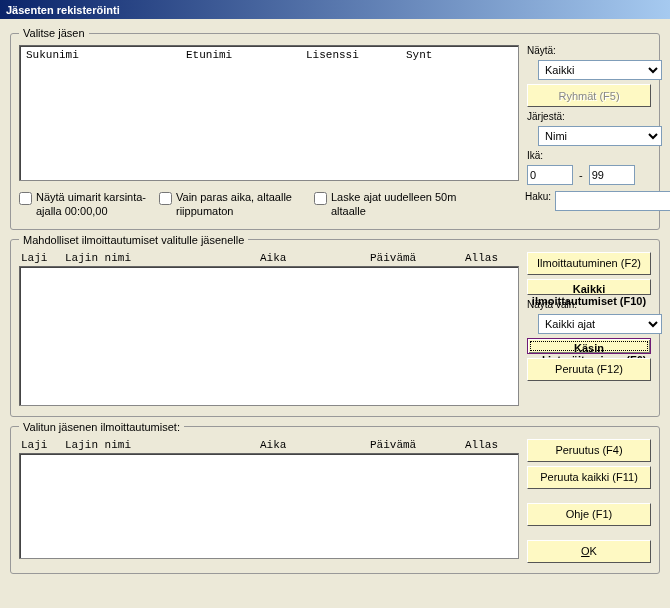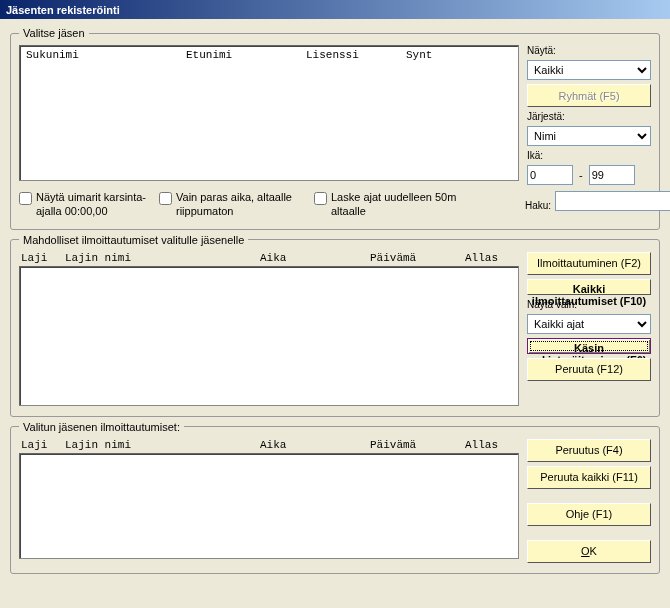--- a/index.html
+++ b/index.html
@@ -69,21 +69,21 @@
     }
     .label { font-size: 10px; color: #000; }
     select, input[type="text"] {
       font-family: inherit;
       font-size: 11px;
       border: 1px solid #7f9db9;
       background: #fff;
       height: 20px;
       padding: 1px 2px;
     }
-    select { width: 100%; }
+    select { width: 100%; margin-left: 11px; }
     button {
       font-family: inherit;
       font-size: 11px;
       background: #fef9c3;
       border: 1px solid #888;
       border-top-color: #fff;
       border-left-color: #fff;
       border-right-color: #555;
       border-bottom-color: #555;
       padding: 3px 2px;
@@ -111,21 +111,21 @@
       align-items: flex-start;
       font-size: 11px;
     }
     .chk {
       display: flex;
       align-items: flex-start;
       gap: 4px;
     }
     .chk input { margin-top: 1px; width: 13px; height: 13px; }
     .chk-label { line-height: 1.25; }
-    .searchrow { display: flex; align-items: flex-end; gap: 4px; }
+    .searchrow { display: flex; align-items: flex-start; gap: 4px; }
     .u { text-decoration: underline; }
     .fs2-main .listbox { height: 140px; }
     .fs3-main .listbox { height: 106px; }
     .sidecol button { width: 100%; }
   </style>
 </head>
 <body>
 
 <div class="titlebar">
   <span>Jäsenten rekisteröinti</span>

